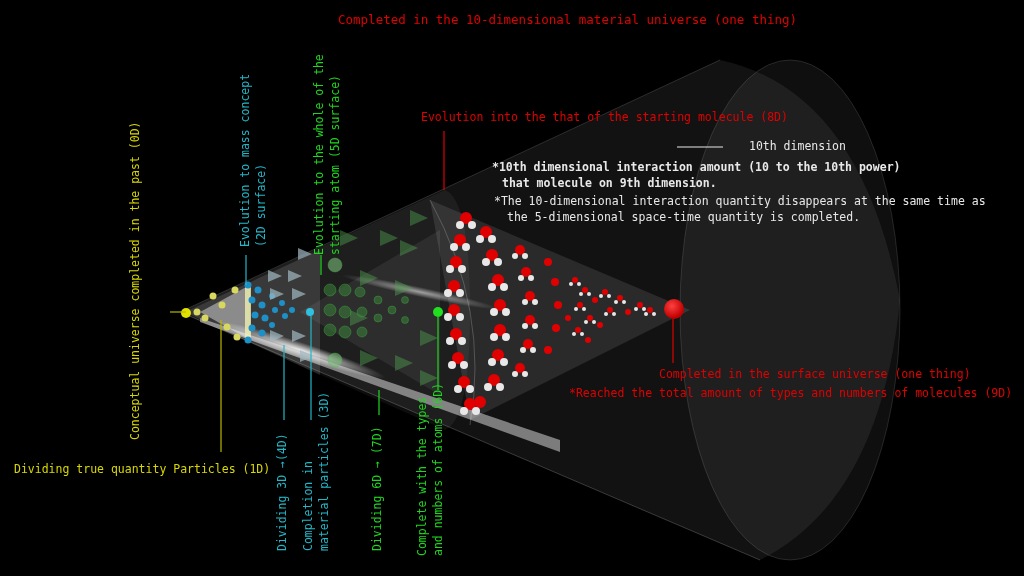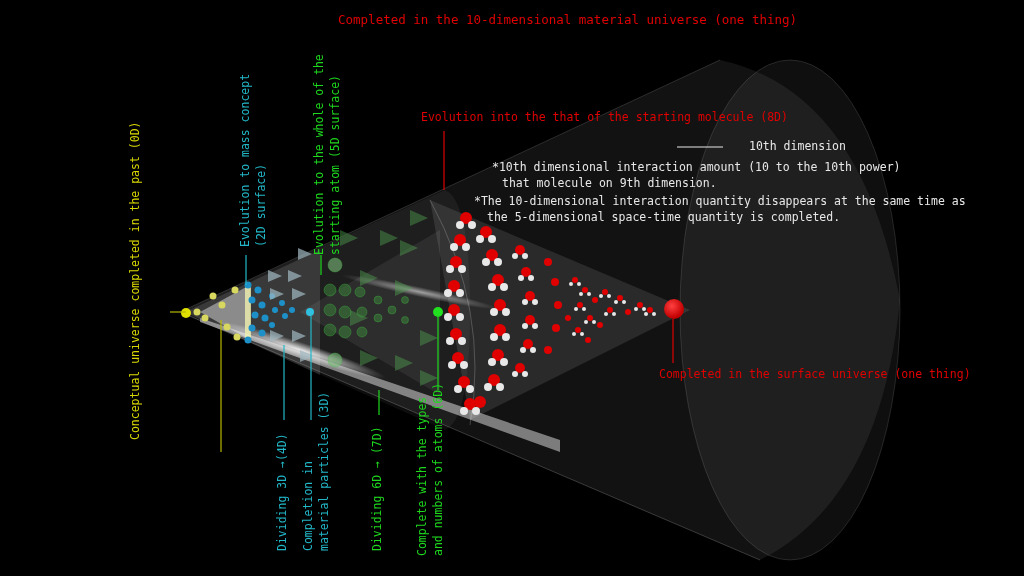--- a/index.html
+++ b/index.html
@@ -265,29 +265,31 @@
       <line x1="438" y1="317" x2="438" y2="390" stroke="#1ed81e"></line>
       <line x1="444" y1="131" x2="444" y2="190" stroke="#e00000"></line>
       <line x1="673" y1="319" x2="673" y2="363" stroke="#e00000"></line>
       <line x1="677" y1="147" x2="723" y2="147" stroke="#e8e8e8"></line>
     </g>
   </svg>
 
   <div class="lbl red" style="left:338px;top:12px;font-size:12.5px;">Completed in the 10-dimensional material universe (one thing)</div>
   <div class="lbl red" style="left:421px;top:110px;">Evolution into the that of the starting molecule (8D)</div>
   <div class="lbl white" style="left:730px;top:139px;margin-left:19px;">10th dimension</div>
-  <div class="lbl white" style="left:492px;top:160px;">
+  <div class="lbl white" style="left:492px;top:160px;font-weight:bold;">
     <span style="display:block;">*10th dimensional interaction amount (10 to the 10th power)</span>
     <span style="display:block;padding-left:10px;">that molecule on 9th dimension.</span>
   </div>
-  <div class="lbl white" style="left:474px;top:194px;">
+  <div class="lbl white" style="left:494px;top:194px;">
     <span style="display:block;">*The 10-dimensional interaction quantity disappears at the same time as</span>
     <span style="display:block;padding-left:13px;">the 5-dimensional space-time quantity is completed.</span>
   </div>
   <div class="lbl red" style="left:659px;top:367px;">Completed in the surface universe (one thing)</div>
+  <div class="lbl red" style="left:569px;top:386px;">*Reached the total amount of types and numbers of molecules (9D)</div>
+  <div class="lbl yellow" style="left:14px;top:462px;">Dividing  true quantity Particles (1D)</div>
 
   <div class="lbl yellow vert" style="left:128px;top:440px;">
     <span>Conceptual universe completed in the past (0D)</span>
   </div>
   <div class="lbl cyan vert" style="left:238px;top:247px;">
     <span>Evolution to mass concept</span>
     <span>(2D surface)</span>
   </div>
   <div class="lbl cyan vert" style="left:275px;top:551px;">
     <span>Dividing 3D →(4D)</span>

